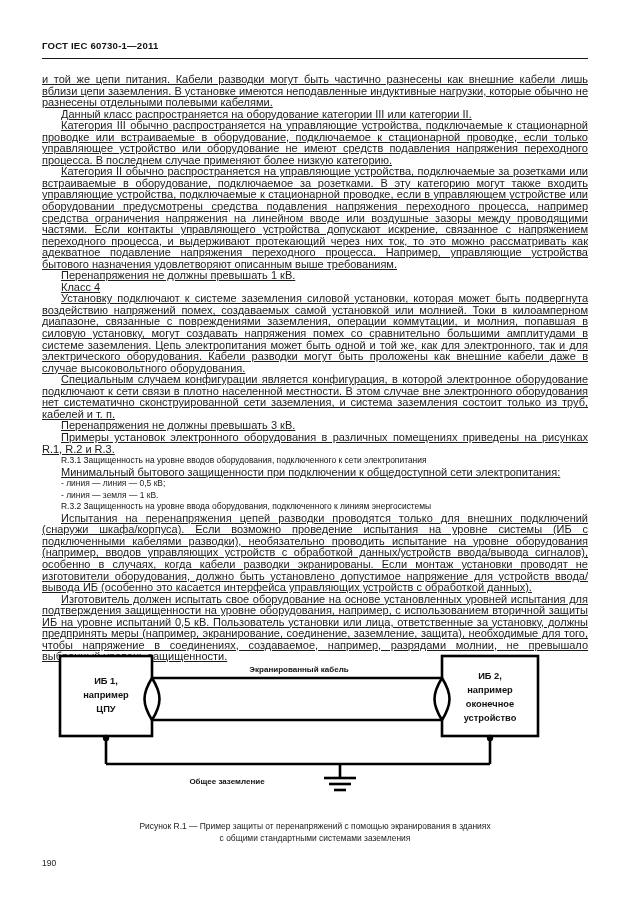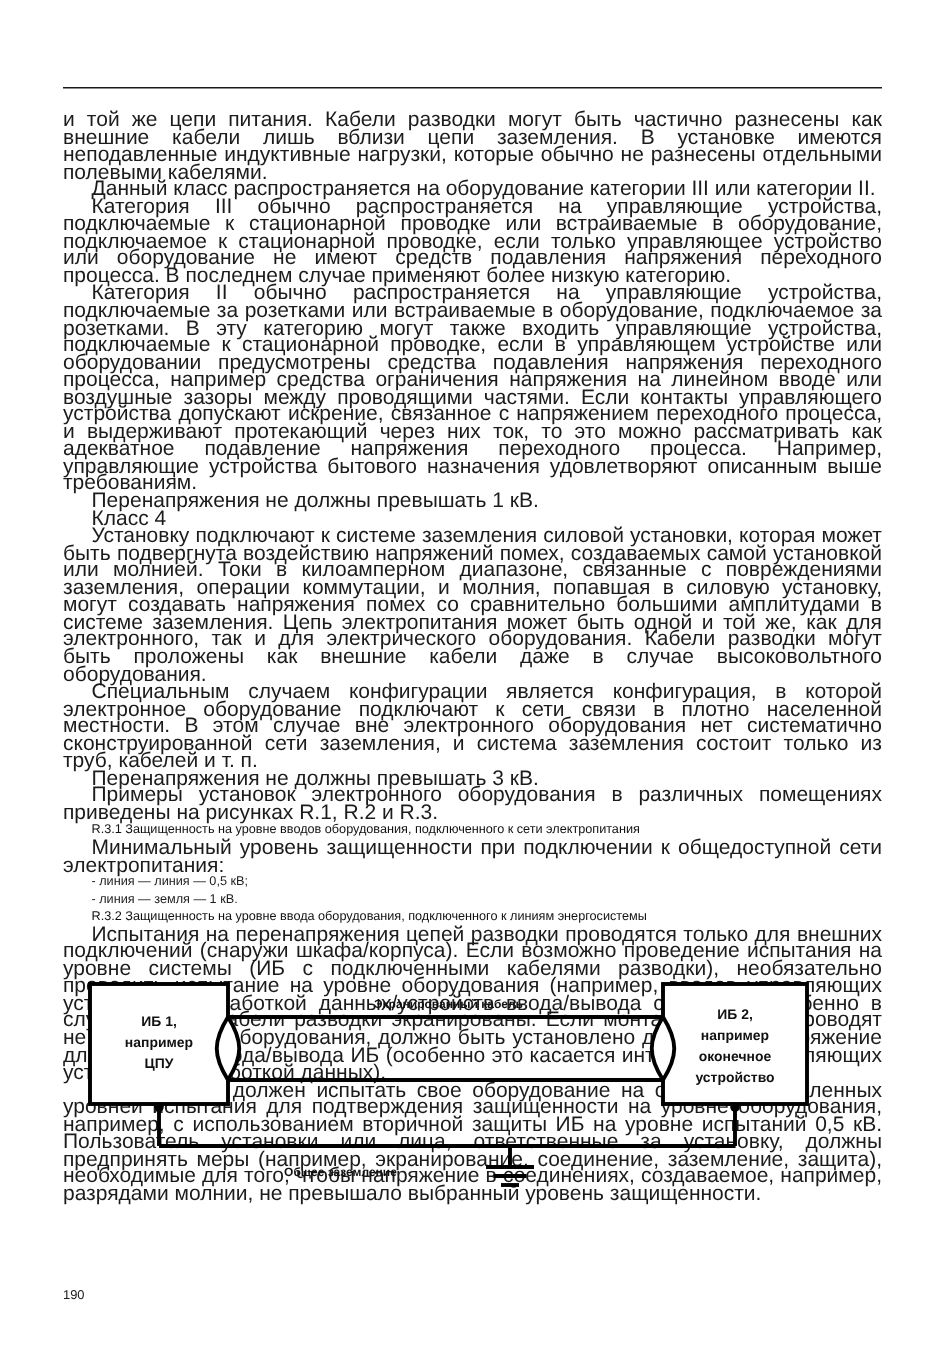--- a/index.html
+++ b/index.html
@@ -43,26 +43,27 @@
   }
   
   .content {
     position: absolute;
     top: 74px;
     left: 42px;
     width: 546px;
   }
   p.para {
     margin: 0;
-    font-size: 14px;
+    font-size: 11px;
     line-height: 11.55px;
     text-align: justify;
     text-justify: inter-word;
     color: #1c1c1c;
     hyphens: manual;
+    text-decoration: underline;
   }
   p.indent {
     text-indent: 19px;
   }
   p.noindent {
     text-indent: 0;
   }
   p.heading {
     margin: 0;
     font-size: 8.45px;
@@ -119,35 +120,36 @@
     font-weight: bold;
     font-size: 8px;
     fill: #111;
   }
 </style>
 </head>
 <body>
 
 <div class="page">
 
+  <div class="header">ГОСТ IEC 60730-1—2011</div>
   <div class="header-rule"></div>
 
   <div class="content">
     <p class="para noindent">и той же цепи питания. Кабели разводки могут быть частично разнесены как внешние кабели лишь вблизи цепи заземления. В установке имеются неподавленные индуктивные нагрузки, которые обычно не разнесены отдельными полевыми кабелями.</p>
     <p class="para indent">Данный класс распространяется на оборудование категории III или категории II.</p>
     <p class="para indent">Категория III обычно распространяется на управляющие устройства, подключаемые к стационарной проводке или встраиваемые в оборудование, подключаемое к стационарной проводке, если только управляющее устройство или оборудование не имеют средств подавления напряжения переходного процесса. В последнем случае применяют более низкую категорию.</p>
     <p class="para indent">Категория II обычно распространяется на управляющие устройства, подключаемые за розетками или встраиваемые в оборудование, подключаемое за розетками. В эту категорию могут также входить управляющие устройства, подключаемые к стационарной проводке, если в управляющем устройстве или оборудовании предусмотрены средства подавления напряжения переходного процесса, например средства ограничения напряжения на линейном вводе или воздушные зазоры между проводящими частями. Если контакты управляющего устройства допускают искрение, связанное с напряжением переходного процесса, и выдерживают протекающий через них ток, то это можно рассматривать как адекватное подавление напряжения переходного процесса. Например, управляющие устройства бытового назначения удовлетворяют описанным выше требованиям.</p>
     <p class="para indent">Перенапряжения не должны превышать 1 кВ.</p>
     <p class="para indent">Класс 4</p>
     <p class="para indent">Установку подключают к системе заземления силовой установки, которая может быть подвергнута воздействию напряжений помех, создаваемых самой установкой или молнией. Токи в килоамперном диапазоне, связанные с повреждениями заземления, операции коммутации, и молния, попавшая в силовую установку, могут создавать напряжения помех со сравнительно большими амплитудами в системе заземления. Цепь электропитания может быть одной и той же, как для электронного, так и для электрического оборудования. Кабели разводки могут быть проложены как внешние кабели даже в случае высоковольтного оборудования.</p>
     <p class="para indent">Специальным случаем конфигурации является конфигурация, в которой электронное оборудование подключают к сети связи в плотно населенной местности. В этом случае вне электронного оборудования нет систематично сконструированной сети заземления, и система заземления состоит только из труб, кабелей и т. п.</p>
     <p class="para indent">Перенапряжения не должны превышать 3 кВ.</p>
     <p class="para indent">Примеры установок электронного оборудования в различных помещениях приведены на рисунках R.1, R.2 и R.3.</p>
     <p class="heading">R.3.1 Защищенность на уровне вводов оборудования, подключенного к сети электропитания</p>
-    <p class="para indent">Минимальный уровень защищенности при подключении к общедоступной сети электропитания:</p>
+    <p class="para indent">Минимальный бытового защищенности при подключении к общедоступной сети электропитания:</p>
     <p class="listitem">- линия — линия — 0,5 кВ;</p>
     <p class="listitem">- линия — земля  — 1 кВ.</p>
     <p class="heading">R.3.2 Защищенность на уровне ввода оборудования, подключенного к линиям энергосистемы</p>
     <p class="para indent">Испытания на перенапряжения цепей разводки проводятся только для внешних подключений (снаружи шкафа/корпуса). Если возможно проведение испытания на уровне системы (ИБ с подключенными кабелями разводки), необязательно проводить испытание на уровне оборудования (например, вводов управляющих устройств с обработкой данных/устройств ввода/вывода сигналов), особенно в случаях, когда кабели разводки экранированы. Если монтаж установки проводят не изготовители оборудования, должно быть установлено допустимое напряжение для устройств ввода/вывода ИБ (особенно это касается интерфейса управляющих устройств с обработкой данных).</p>
     <p class="para indent">Изготовитель должен испытать свое оборудование на основе установленных уровней испытания для подтверждения защищенности на уровне оборудования, например, с использованием вторичной защиты ИБ на уровне испытаний 0,5 кВ. Пользователь установки или лица, ответственные за установку, должны предпринять меры (например, экранирование, соединение, заземление, защита), необходимые для того, чтобы напряжение в соединениях, создаваемое, например, разрядами молнии, не превышало выбранный уровень защищенности.</p>
   </div>
 
   <div class="figure-wrap">
     <div class="diagram">
       <svg width="546" height="160" viewBox="0 0 546 160" xmlns="http://www.w3.org/2000/svg">
@@ -183,16 +185,20 @@
         <line x1="298" y1="116" x2="298" y2="130" stroke="#000000" stroke-width="2.6"></line>
         <line x1="282" y1="130" x2="314" y2="130" stroke="#000000" stroke-width="2.6"></line>
         <line x1="287" y1="136" x2="309" y2="136" stroke="#000000" stroke-width="2.6"></line>
         <line x1="292" y1="142" x2="304" y2="142" stroke="#000000" stroke-width="2.6"></line>
 
         <text class="dlabel-sm" x="185" y="136" text-anchor="middle">Общее заземление</text>
       </svg>
     </div>
   </div>
 
+  <div class="fig-caption">
+    <div>Рисунок R.1 — Пример защиты от перенапряжений с помощью экранирования в зданиях</div>
+    <div>с общими стандартными системами заземления</div>
+  </div>
 
   <div class="page-number">190</div>
 
 </div>
 
 </body></html>

